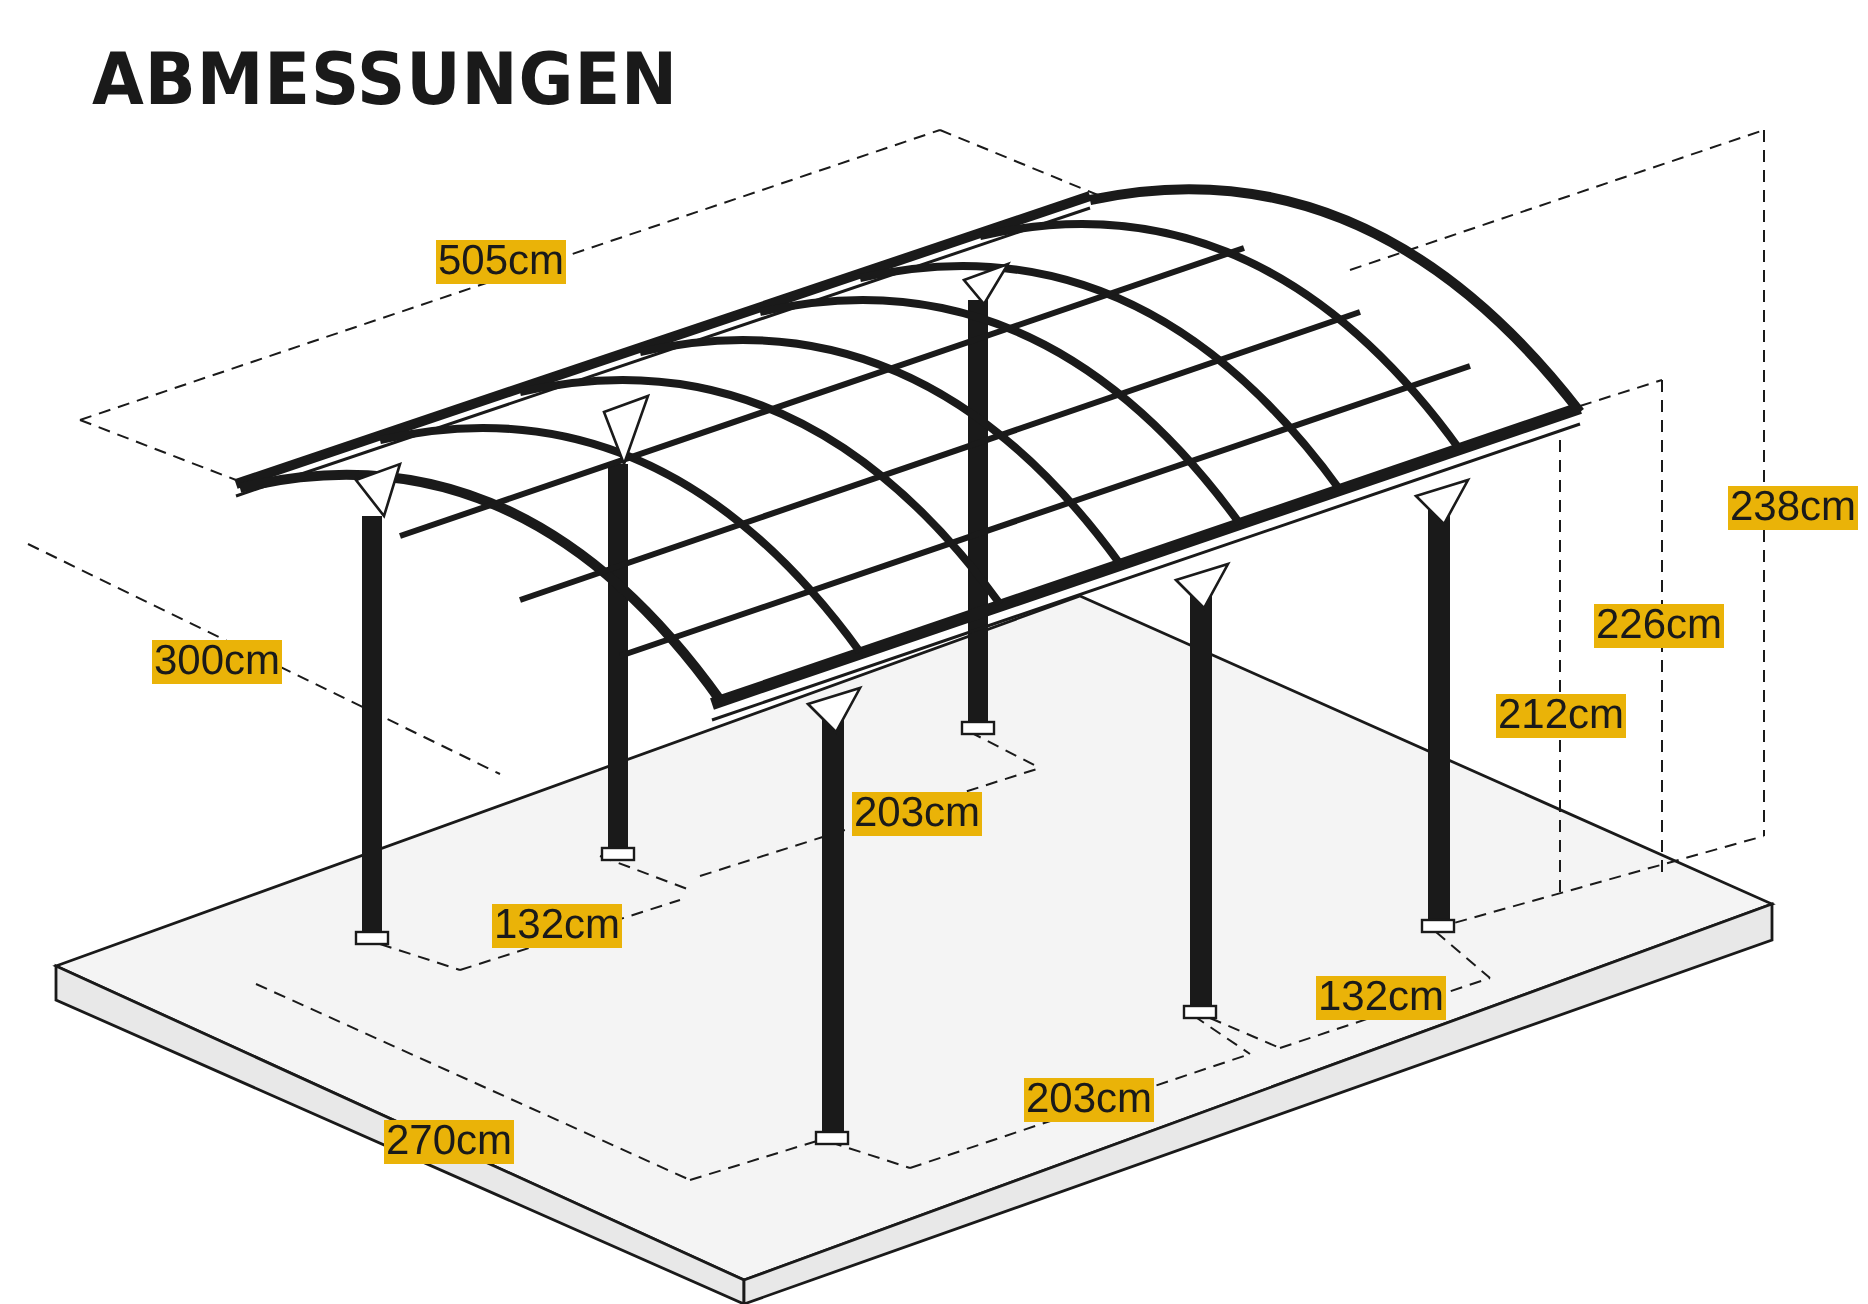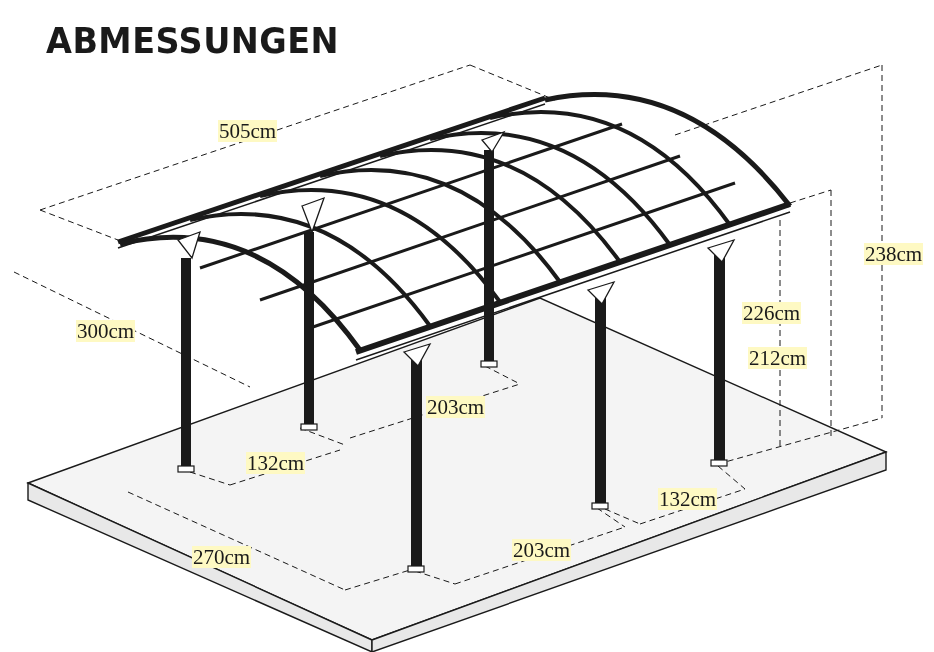--- a/index.html
+++ b/index.html
@@ -1,19 +1,19 @@
 <!DOCTYPE html>
 <html><head>
 <meta charset="utf-8">
 <style>
   html,body{margin:0;padding:0;background:#ffffff;}
   #canvas{position:relative;width:934px;height:652px;overflow:hidden;background:#ffffff;}
   #title{position:absolute;left:46px;top:20px;font-family:"DejaVu Sans",sans-serif;font-weight:bold;font-size:36px;letter-spacing:0.5px;color:#1a1a1a;transform:scaleX(0.93);transform-origin:left top;}
   svg{position:absolute;left:0;top:0;}
-  .lbl{position:absolute;font-family:Liberation Serif, serif;font-size:21px;color:#1a1a1a;white-space:nowrap;background:#fef9c3;padding:0 1px;line-height:22px;}
+  .lbl{position:absolute;font-family:Liberation Sans, sans-serif;font-size:21px;color:#1a1a1a;white-space:nowrap;background:#eab308;padding:0 1px;line-height:22px;}
 </style>
 </head>
 <body>
 
 <div id="canvas">
   <div id="title">ABMESSUNGEN</div>
 
   <svg width="934" height="652" viewBox="0 0 934 652">
 
     <g stroke="#1a1a1a" stroke-width="1.4" fill="#f4f4f4">
@@ -104,20 +104,20 @@
       <path d="M482,140 L504,132 L492,152 Z"></path>
       <path d="M404,352 L430,344 L418,366 Z"></path>
       <path d="M588,290 L614,282 L602,304 Z"></path>
       <path d="M708,248 L734,240 L722,262 Z"></path>
     </g>
   </svg>
 
   <div class="lbl" style="left:218px;top:120px;">505cm</div>
   <div class="lbl" style="left:76px;top:320px;">300cm</div>
   <div class="lbl" style="left:864px;top:243px;">238cm</div>
-  <div class="lbl" style="left:742px;top:302px;">226cm</div>
+  <div class="lbl" style="left:797px;top:302px;">226cm</div>
   <div class="lbl" style="left:748px;top:347px;text-align:right;">212cm</div>
   <div class="lbl" style="left:426px;top:396px;">203cm</div>
   <div class="lbl" style="left:246px;top:452px;">132cm</div>
-  <div class="lbl" style="left:192px;top:546px;">270cm</div>
+  <div class="lbl" style="left:192px;top:560px;">270cm</div>
   <div class="lbl" style="left:512px;top:539px;">203cm</div>
   <div class="lbl" style="left:658px;top:488px;">132cm</div>
 </div>
 
 </body></html>

